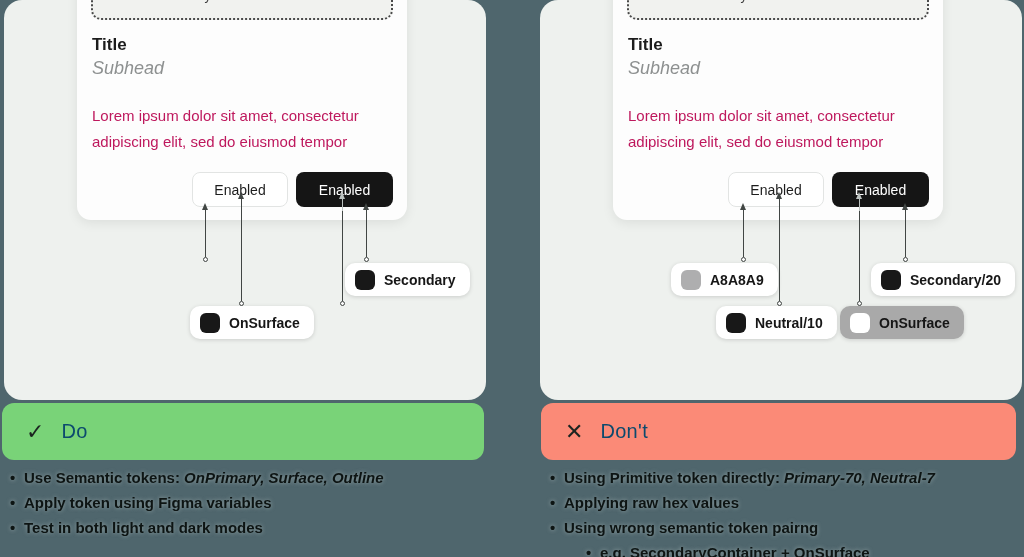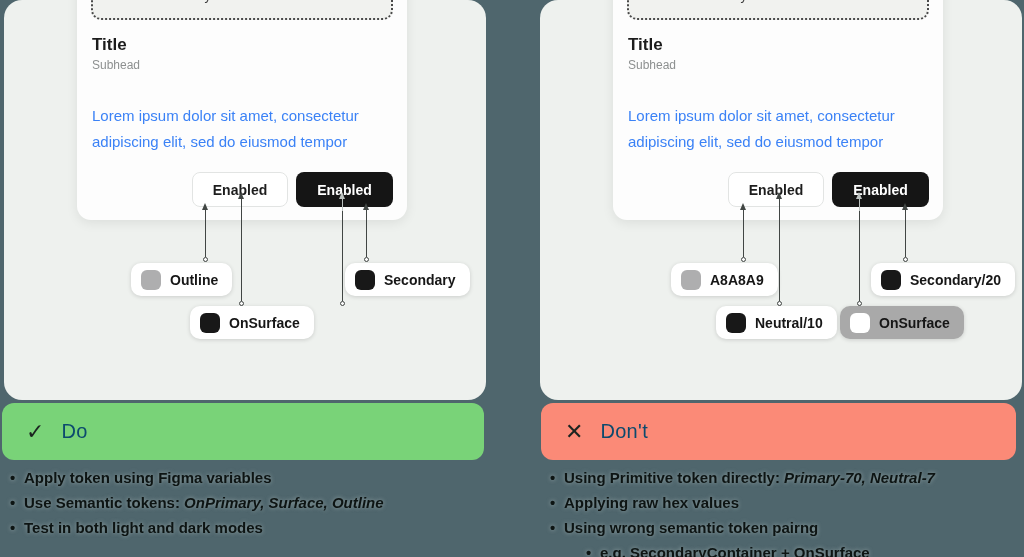--- a/index.html
+++ b/index.html
@@ -10,23 +10,23 @@
   }
   
   .panel{position:absolute;top:0;width:482px;height:400px;background:#eef1ee;border-radius:18px;overflow:hidden;}
   .p1{left:4px;}
   .p2{left:540px;}
 
   .card{position:absolute;left:73px;top:-44px;width:330px;height:264px;background:#fdfdfd;border-radius:14px;box-shadow:0 3px 12px rgba(0,0,0,.08);}
   .dotted{position:absolute;left:14px;top:6px;width:302px;height:58px;border:2px dotted #4a4a4a;border-radius:10px;background:#f1f2ef;box-sizing:border-box;}
   .ph{position:absolute;left:0;right:0;top:24px;text-align:center;font-size:13px;color:#3c3c3c;}
   .cardtitle{position:absolute;left:15px;top:79px;font-size:17px;font-weight:600;color:#1c1c1c;}
-  .subhead{position:absolute;left:15px;top:102px;font-size:12px;color:#8d9090;}
-  .bodytext{position:absolute;left:15px;top:147px;width:305px;font-size:15px;line-height:26px;color:#3b82f6;}
-  .btn{position:absolute;top:216px;width:96px;height:35px;border-radius:8px;display:flex;align-items:center;justify-content:center;font-size:14px;font-weight:700;box-sizing:border-box;}
+  .subhead{position:absolute;left:15px;top:102px;font-size:18px;color:#8d9090;font-style:italic;}
+  .bodytext{position:absolute;left:15px;top:147px;width:305px;font-size:15px;line-height:26px;color:#be185d;}
+  .btn{position:absolute;top:216px;width:96px;height:35px;border-radius:8px;display:flex;align-items:center;justify-content:center;font-size:14px;font-weight:400;box-sizing:border-box;}
   .btn.outl{left:115px;background:#ffffff;border:1px solid #e2e4e3;color:#1d1d1d;}
   .btn.fill{left:219px;width:97px;background:#151515;color:#ffffff;}
 
   
   .arr{position:absolute;width:7px;}
   .arr .head{width:0;height:0;border-left:3.5px solid transparent;border-right:3.5px solid transparent;border-bottom:7px solid #414644;}
   .arr.light .head{border-bottom-color:#bcc2c0;}
   .arr .line{position:absolute;left:3px;top:6px;width:1px;background:#414644;}
   .arr .lineL{position:absolute;left:3px;top:6px;width:1px;height:13px;background:#bcc2c0;}
   .arr .lineD{position:absolute;left:3px;top:19px;width:1px;height:90px;background:#414644;}
@@ -94,24 +94,20 @@
       <div class="lineL"></div>
       <div class="lineD"></div>
       <div class="dot"></div>
     </div>
   <div class="arr a4">
       <div class="head"></div>
       <div class="line"></div>
       <div class="dot"></div>
     </div>
 
-  <div class="pill tk1">
-    <span class="sw gray"></span>
-    <span>Outline</span>
-  </div>
   <div class="pill tk2">
     <span class="sw black"></span>
     <span>OnSurface</span>
   </div>
   <div class="pill tk3">
     <span class="sw black"></span>
     <span>Secondary</span>
   </div>
 </div>
 
@@ -170,22 +166,22 @@
 <div class="bar do">
   <span class="ic">✓</span>
   <span class="lbl">Do</span>
 </div>
 <div class="bar dont">
   <span class="ic">✕</span>
   <span class="lbl">Don't</span>
 </div>
 
 <div class="blist l">
+  <div class="bl"><span>Use Semantic tokens: </span><em>OnPrimary, Surface, Outline</em></div>
   <div class="bl"><span>Apply token using Figma variables</span><em></em></div>
-  <div class="bl"><span>Use Semantic tokens: </span><em>OnPrimary, Surface, Outline</em></div>
   <div class="bl"><span>Test in both light and dark modes</span><em></em></div>
 </div>
 <div class="blist r">
   <div class="bl"><span>Using Primitive token directly: </span><em>Primary-70, Neutral-7</em></div>
   <div class="bl"><span>Applying raw hex values</span><em></em></div>
   <div class="bl"><span>Using wrong semantic token pairng</span><em></em></div>
   <div class="bl nested"><span>e.g. SecondaryContainer + OnSurface</span><em></em></div>
 </div>
 
 </body></html>

